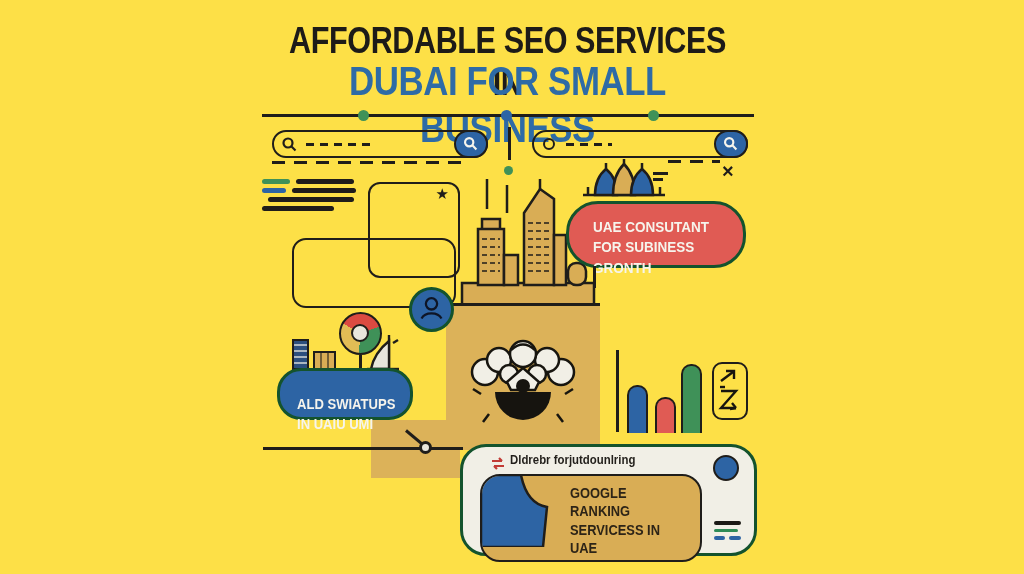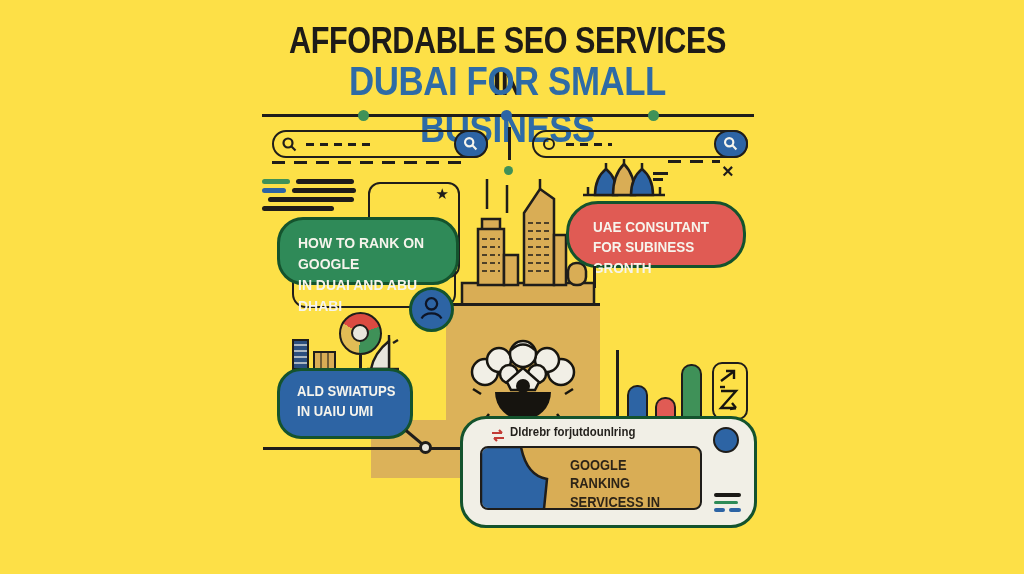--- a/index.html
+++ b/index.html
@@ -152,24 +152,20 @@
       <path d="M32,62 A28,28 0 0 0 88,62 Z" fill="#16140f"></path>
       <g stroke="#17150f" stroke-width="2.5">
         <line x1="18" y1="64" x2="10" y2="59"></line>
           <line x1="102" y1="64" x2="110" y2="59"></line>
         <line x1="26" y1="84" x2="20" y2="92"></line>
           <line x1="94" y1="84" x2="100" y2="92"></line>
       </g>
     </svg>
   </div>
 
-  <div class="a ol3 bubble" style="left:277px;top:217px;width:182px;height:68px;border-radius:26px;background:#2f8a58;padding:13px 0 0 18px;">
-    <div class="whitetxt condL" style="font-size:15.5px;">HOW TO RANK ON GOOGLE</div>
-    <div class="whitetxt condL" style="font-size:15.5px;">IN DUAI AND ABU DHABI</div>
-  </div>
 
   <div class="a ol3 dot" style="left:409px;top:287px;width:45px;height:45px;background:#2d64a4;">
     <svg width="39" height="39" viewBox="0 0 45 45">
       <circle cx="22.5" cy="16" r="6.5" fill="none" stroke="#0e1526" stroke-width="2.6"></circle>
       <path d="M11,33 C15,25 30,25 34,33" fill="none" stroke="#0e1526" stroke-width="2.6"></path>
     </svg>
   </div>
 
   <div class="a ol3 bubble" style="left:566px;top:201px;width:180px;height:67px;border-radius:32px;background:#e05b54;padding:13px 0 0 24px;">
     <div class="whitetxt condL" style="font-size:15px;">UAE CONSUTANT</div>
@@ -190,21 +186,21 @@
     <svg width="36" height="38" viewBox="0 0 36 38">
       <g stroke="#1f1d1a" stroke-width="2.4" fill="none">
         <line x1="24" y1="2" x2="24" y2="36"></line>
         <path d="M24,8 C14,16 8,26 6,36 L24,36 Z" fill="#e8e6dc"></path>
         <line x1="2" y1="36" x2="34" y2="36"></line>
         <line x1="28" y1="10" x2="33" y2="7"></line>
       </g>
     </svg>
   </div>
 
-  <div class="a ol3 bubble" style="left:277px;top:368px;width:136px;height:71px;border-radius:24px;background:#2d64a4;padding:11px 0 0 17px;">
+  <div class="a ol3 bubble" style="left:277px;top:368px;width:136px;height:52px;border-radius:24px;background:#2d64a4;padding:24px 0 0 17px;">
     <div class="whitetxt condL" style="font-size:14.5px;">ALD SWIATUPS</div>
     <div class="whitetxt condL" style="font-size:14.5px;">IN UAIU UMI</div>
   </div>
 
   <div class="a" style="left:406px;top:429px;width:27px;height:3px;background:#1f1d1a;transform:rotate(40deg);transform-origin:left center;"></div>
   <div class="a" style="left:263px;top:447px;width:200px;height:3px;background:#1f1d1a;"></div>
   <div class="a dot" style="left:419px;top:441px;width:13px;height:13px;background:#e8e6dc;border:3px solid #1f1d1a;box-sizing:border-box;"></div>
 
 
   <div class="a ol" style="left:627px;top:385px;width:21px;height:48px;background:#2d64a4;border-radius:10px 10px 0 0;border-bottom:none;"></div>
@@ -216,33 +212,33 @@
       <g stroke="#17150f" stroke-width="2.4" fill="none">
         <path d="M7,17 L19,8"></path>
           <path d="M12,7 H20 V15"></path>
         <path d="M6,23 h5"></path>
         <path d="M7,27 H22 L7,44 H22"></path>
         <path d="M22,44 l-4,-5 M22,44 l-6,1"></path>
       </g>
     </svg>
   </div>
 
-  <div class="a ol3" style="left:460px;top:416px;width:297px;height:112px;border-radius:26px;background:#f1efe6;">
+  <div class="a ol3" style="left:460px;top:444px;width:297px;height:112px;border-radius:26px;background:#f1efe6;">
     <span class="a" style="left:27px;top:10px;">
       <svg width="16" height="14" viewBox="0 0 16 14">
           <g stroke="#c23b35" stroke-width="2.2" fill="none">
             <path d="M2,4 H12 M12,4 l-3,-3"></path>
             <path d="M14,9 H4 M4,9 l3,3"></path>
           </g>
         </svg>
     </span>
     <div class="a" style="left:47px;top:6px;font-size:12px;font-weight:700;color:#221f1b;transform:scaleX(.95);transform-origin:left center;">Dldrebr forjutdounlring</div>
     <div class="a dot" style="right:15px;top:8px;width:26px;height:26px;background:#2d64a4;border:2.5px solid #1f1d1a;box-sizing:border-box;"></div>
 
-    <div class="a ol" style="left:17px;top:27px;width:222px;height:64px;border-radius:8px;background:#d9ad55;overflow:hidden;">
+    <div class="a ol" style="left:17px;top:27px;width:222px;height:88px;border-radius:20px;background:#d9ad55;overflow:hidden;">
       <svg class="a" style="left:-1px;top:-1px;" width="78" height="72" viewBox="0 0 78 72">
         <path d="M0,0 H40 C44,20 54,30 66,32 L62,72 H0 Z" fill="#2d64a4" stroke="#1f1d1a" stroke-width="2.5"></path>
       </svg>
       <div class="a" style="left:88px;top:8px;font-size:14px;font-weight:700;color:#2d2417;line-height:1.32;transform:scaleX(.92);transform-origin:left top;">
         <div>GOOGLE RANKING</div>
         <div>SERVICESS IN UAE</div>
 
       </div>
     </div>
 

